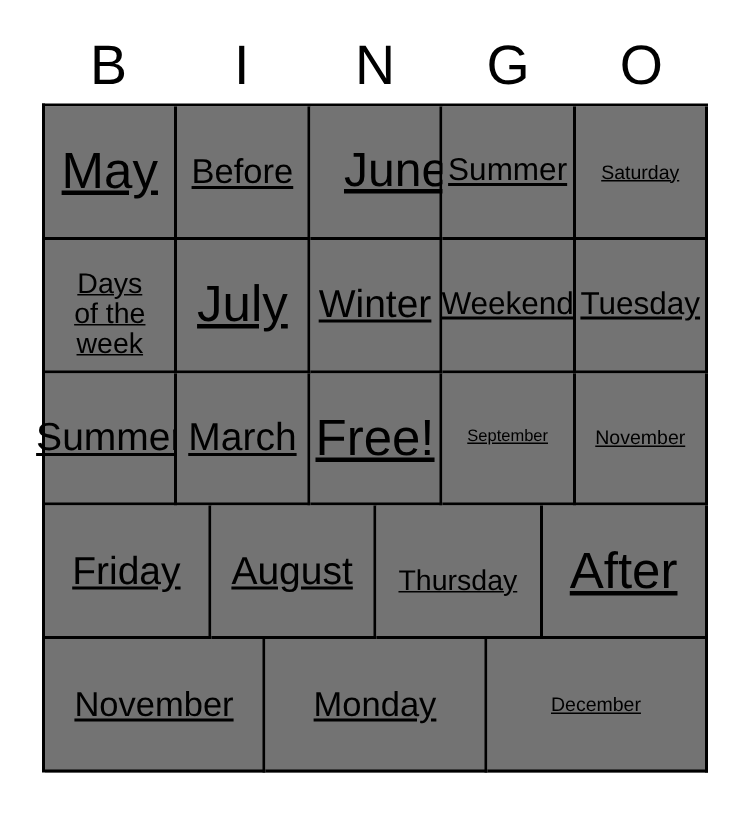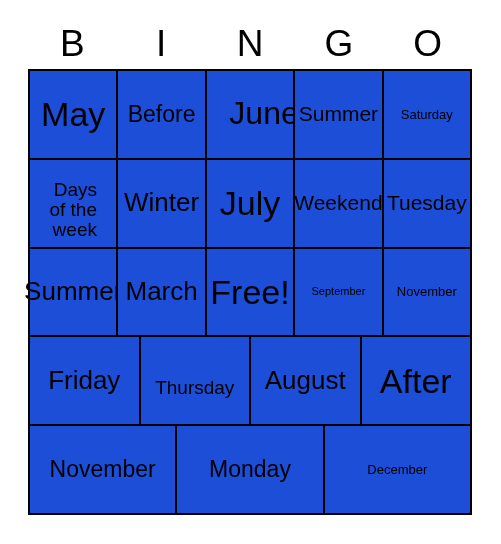--- a/index.html
+++ b/index.html
@@ -62,24 +62,25 @@
     min-height: 0;
   }
   .bingo-cell {
     flex: 1 1 0;
     box-sizing: border-box;
     border-right: 2px solid #000000;
     border-bottom: 2px solid #000000;
     display: flex;
     align-items: center;
     justify-content: center;
-    text-align: right;
+    text-align: center;
     padding: 0 2px;
     min-width: 0;
-    background: #1d4ed8;
+    background: #737373;
+    text-decoration: underline;
   }
   .cell-text {
     display: block;
     line-height: 1.06;
     white-space: pre-line;
     color: #000000;
   }
 
   
   .fs-xxl  { font-size: 34px; }
@@ -124,24 +125,24 @@
         </div>
     </div>
 
     <div class="bingo-row">
       <div class="bingo-cell">
           <span class="cell-text fs-xxs">Days
 of the
 week</span>
         </div>
       <div class="bingo-cell">
-          <span class="cell-text fs-m">Winter</span>
+          <span class="cell-text fs-xxl">July</span>
         </div>
       <div class="bingo-cell">
-          <span class="cell-text fs-xxl">July</span>
+          <span class="cell-text fs-m">Winter</span>
         </div>
       <div class="bingo-cell">
           <span class="cell-text fs-xs">Weekend</span>
         </div>
       <div class="bingo-cell">
           <span class="cell-text fs-xs">Tuesday</span>
         </div>
     </div>
 
     <div class="bingo-row">
@@ -160,24 +161,24 @@
       <div class="bingo-cell">
           <span class="cell-text fs-tiny">November</span>
         </div>
     </div>
 
     <div class="bingo-row">
       <div class="bingo-cell">
           <span class="cell-text fs-m">Friday</span>
         </div>
       <div class="bingo-cell">
-          <span class="cell-text fs-xxs">Thursday</span>
+          <span class="cell-text fs-m">August</span>
         </div>
       <div class="bingo-cell">
-          <span class="cell-text fs-m">August</span>
+          <span class="cell-text fs-xxs">Thursday</span>
         </div>
       <div class="bingo-cell">
           <span class="cell-text fs-xxl">After</span>
         </div>
     </div>
 
     <div class="bingo-row">
       <div class="bingo-cell">
           <span class="cell-text fs-s">November</span>
         </div>

